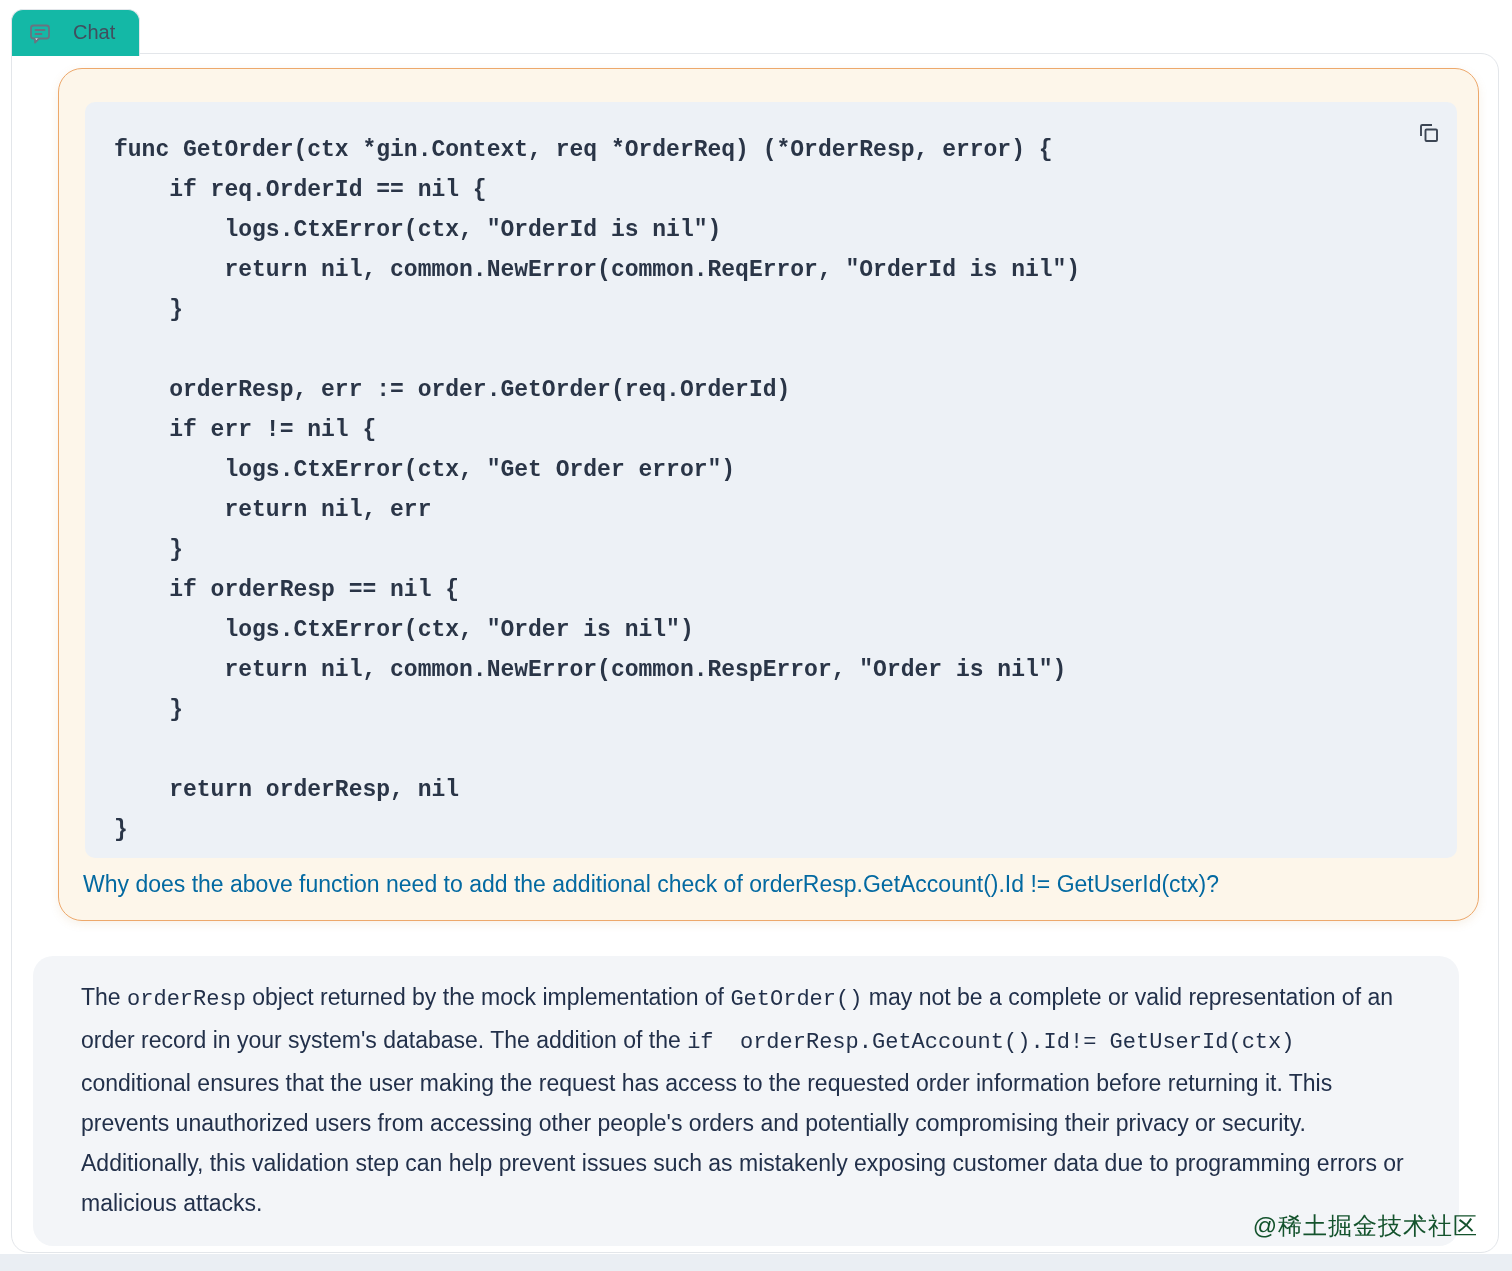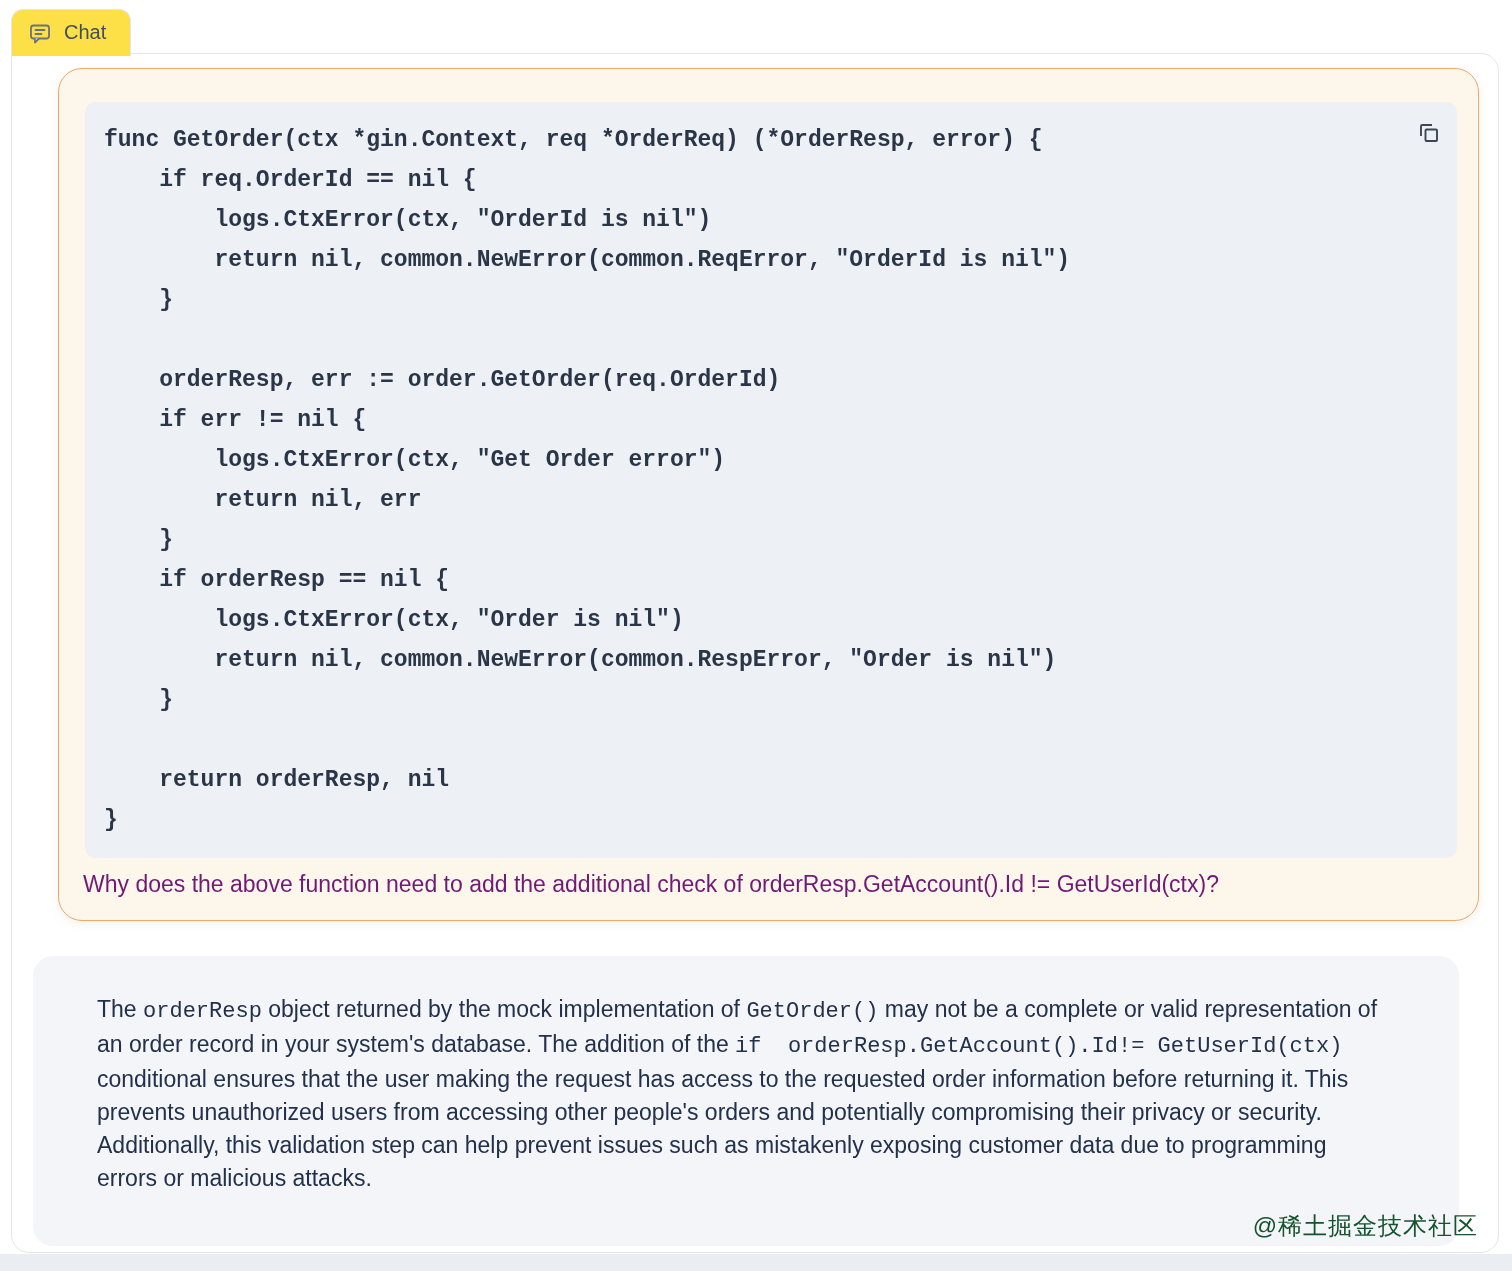--- a/index.html
+++ b/index.html
@@ -25,25 +25,25 @@
     width: 1488px; height: 1200px;
     background: #ffffff;
     border: 1px solid #e3e6ea;
     border-radius: 0 18px 18px 18px;
   }
 
   
   .tab {
     position: absolute; left: 11px; top: 9px;
     height: 47px;
-    background: #fde047;
+    background: #14b8a6;
     border: 1px solid #e3e6ea;
     border-bottom: none;
     border-radius: 12px 12px 0 0;
-    display: flex; align-items: center; gap: 11px;
+    display: flex; align-items: center; gap: 20px;
     padding: 0 24px 0 15px;
     z-index: 3;
   }
   .tab-label {
     font-size: 20px; color: #414e5e; line-height: 1;
     padding-bottom: 2px;
   }
   .tab-icon { display: block; }
 
   
@@ -56,53 +56,53 @@
     box-shadow: 0 3px 10px rgba(186, 136, 66, 0.12);
   }
 
   .code-block {
     position: absolute; left: 26px; top: 33px;
     width: 1372px; height: 756px;
     background: #edf1f6;
     border-radius: 10px;
   }
   pre.code {
-    margin: 4px;
+    margin: 14px;
     position: absolute; left: 15px; top: 14px; right: 44px;
     font-family: "Liberation Mono", monospace;
     font-size: 23px; line-height: 40px; font-weight: 700;
     color: #2a3547;
     white-space: pre;
   }
   .code-line { height: 40px; }
 
   .copy-btn {
     position: absolute; top: 17px; right: 14px;
     width: 28px; height: 28px;
     background: none; border: none; padding: 0;
     cursor: pointer;
   }
 
   .question {
     position: absolute; left: 24px; bottom: 22px;
-    font-size: 23px; color: #701a75;
+    font-size: 23px; color: #0369a1;
     white-space: nowrap;
   }
 
   
   .assistant-bubble {
     position: absolute; left: 21px; top: 902px;
     width: 1426px; height: 290px;
     background: #f3f5f8;
     border-radius: 20px;
   }
   .assistant-text {
-    margin: 16px;
+    margin: 0;
     position: absolute; left: 48px; top: 21px; right: 52px;
-    font-size: 23px; line-height: 33px;
+    font-size: 23px; line-height: 40px;
     color: #22304a;
   }
   .assistant-text .inline-code {
     font-family: "Liberation Mono", monospace;
     font-size: 22px;
     white-space: pre-wrap;
   }
 
   .watermark {
     position: absolute; right: 20px; bottom: 10px;

